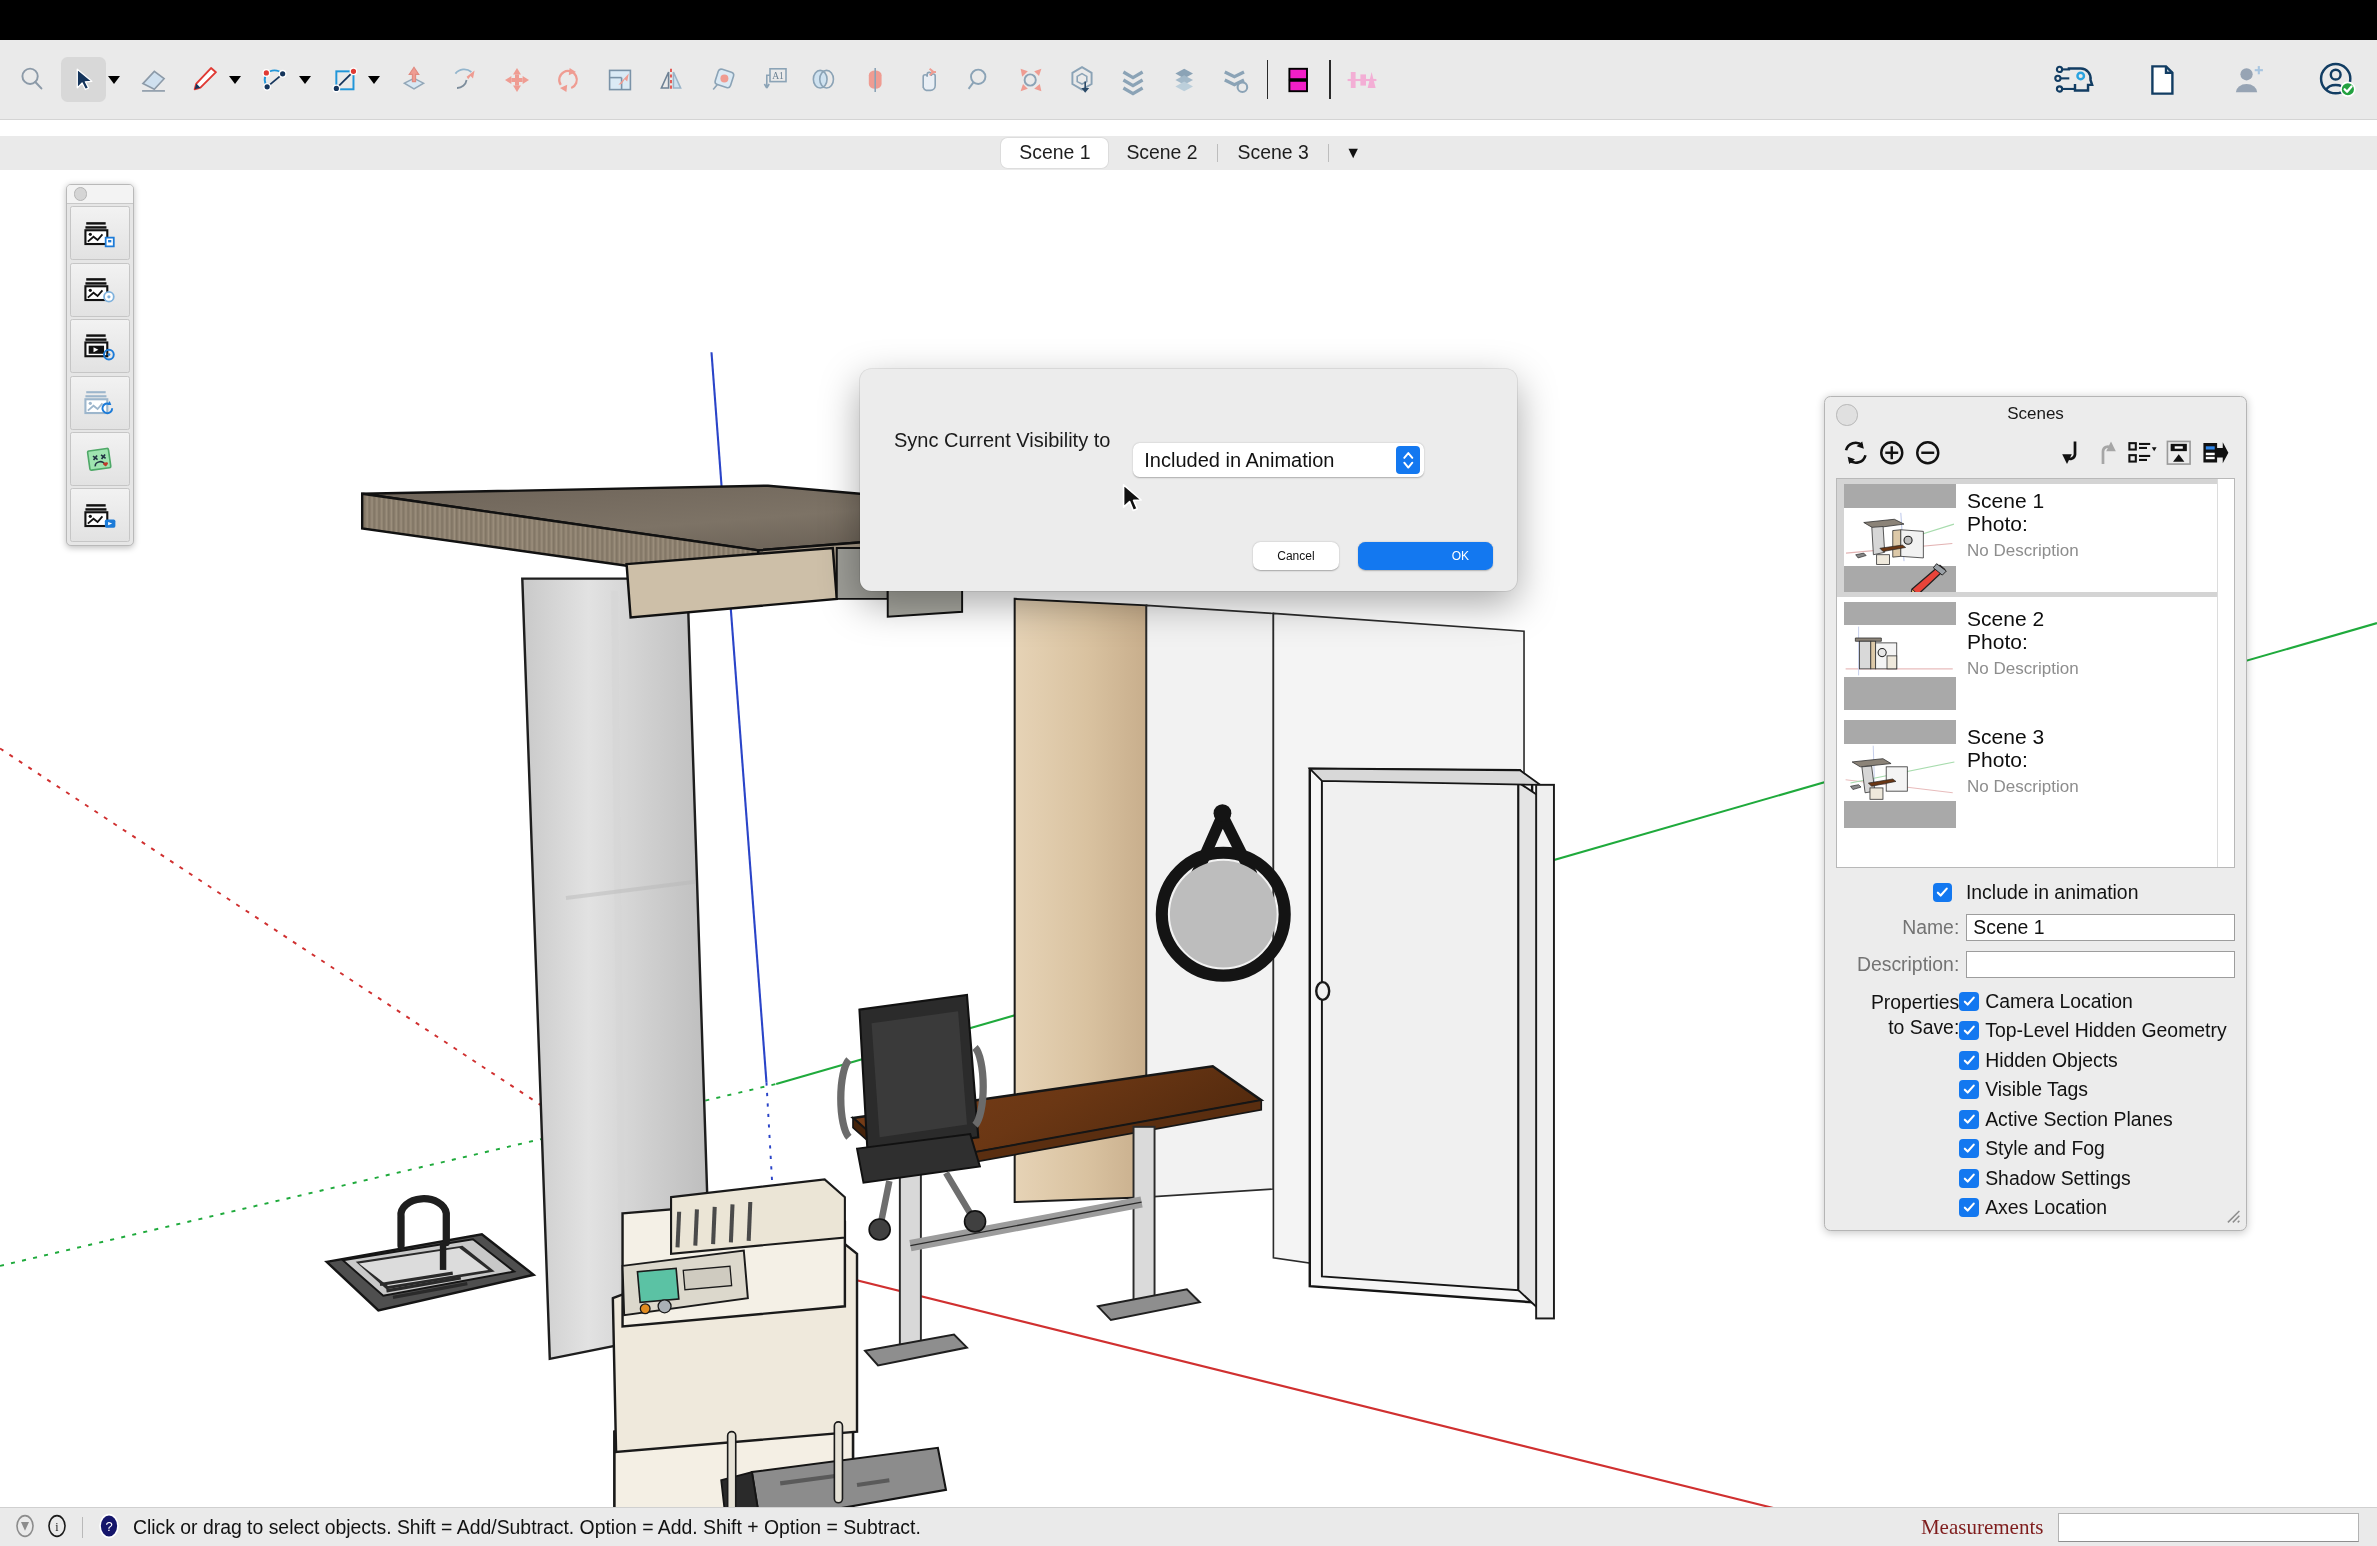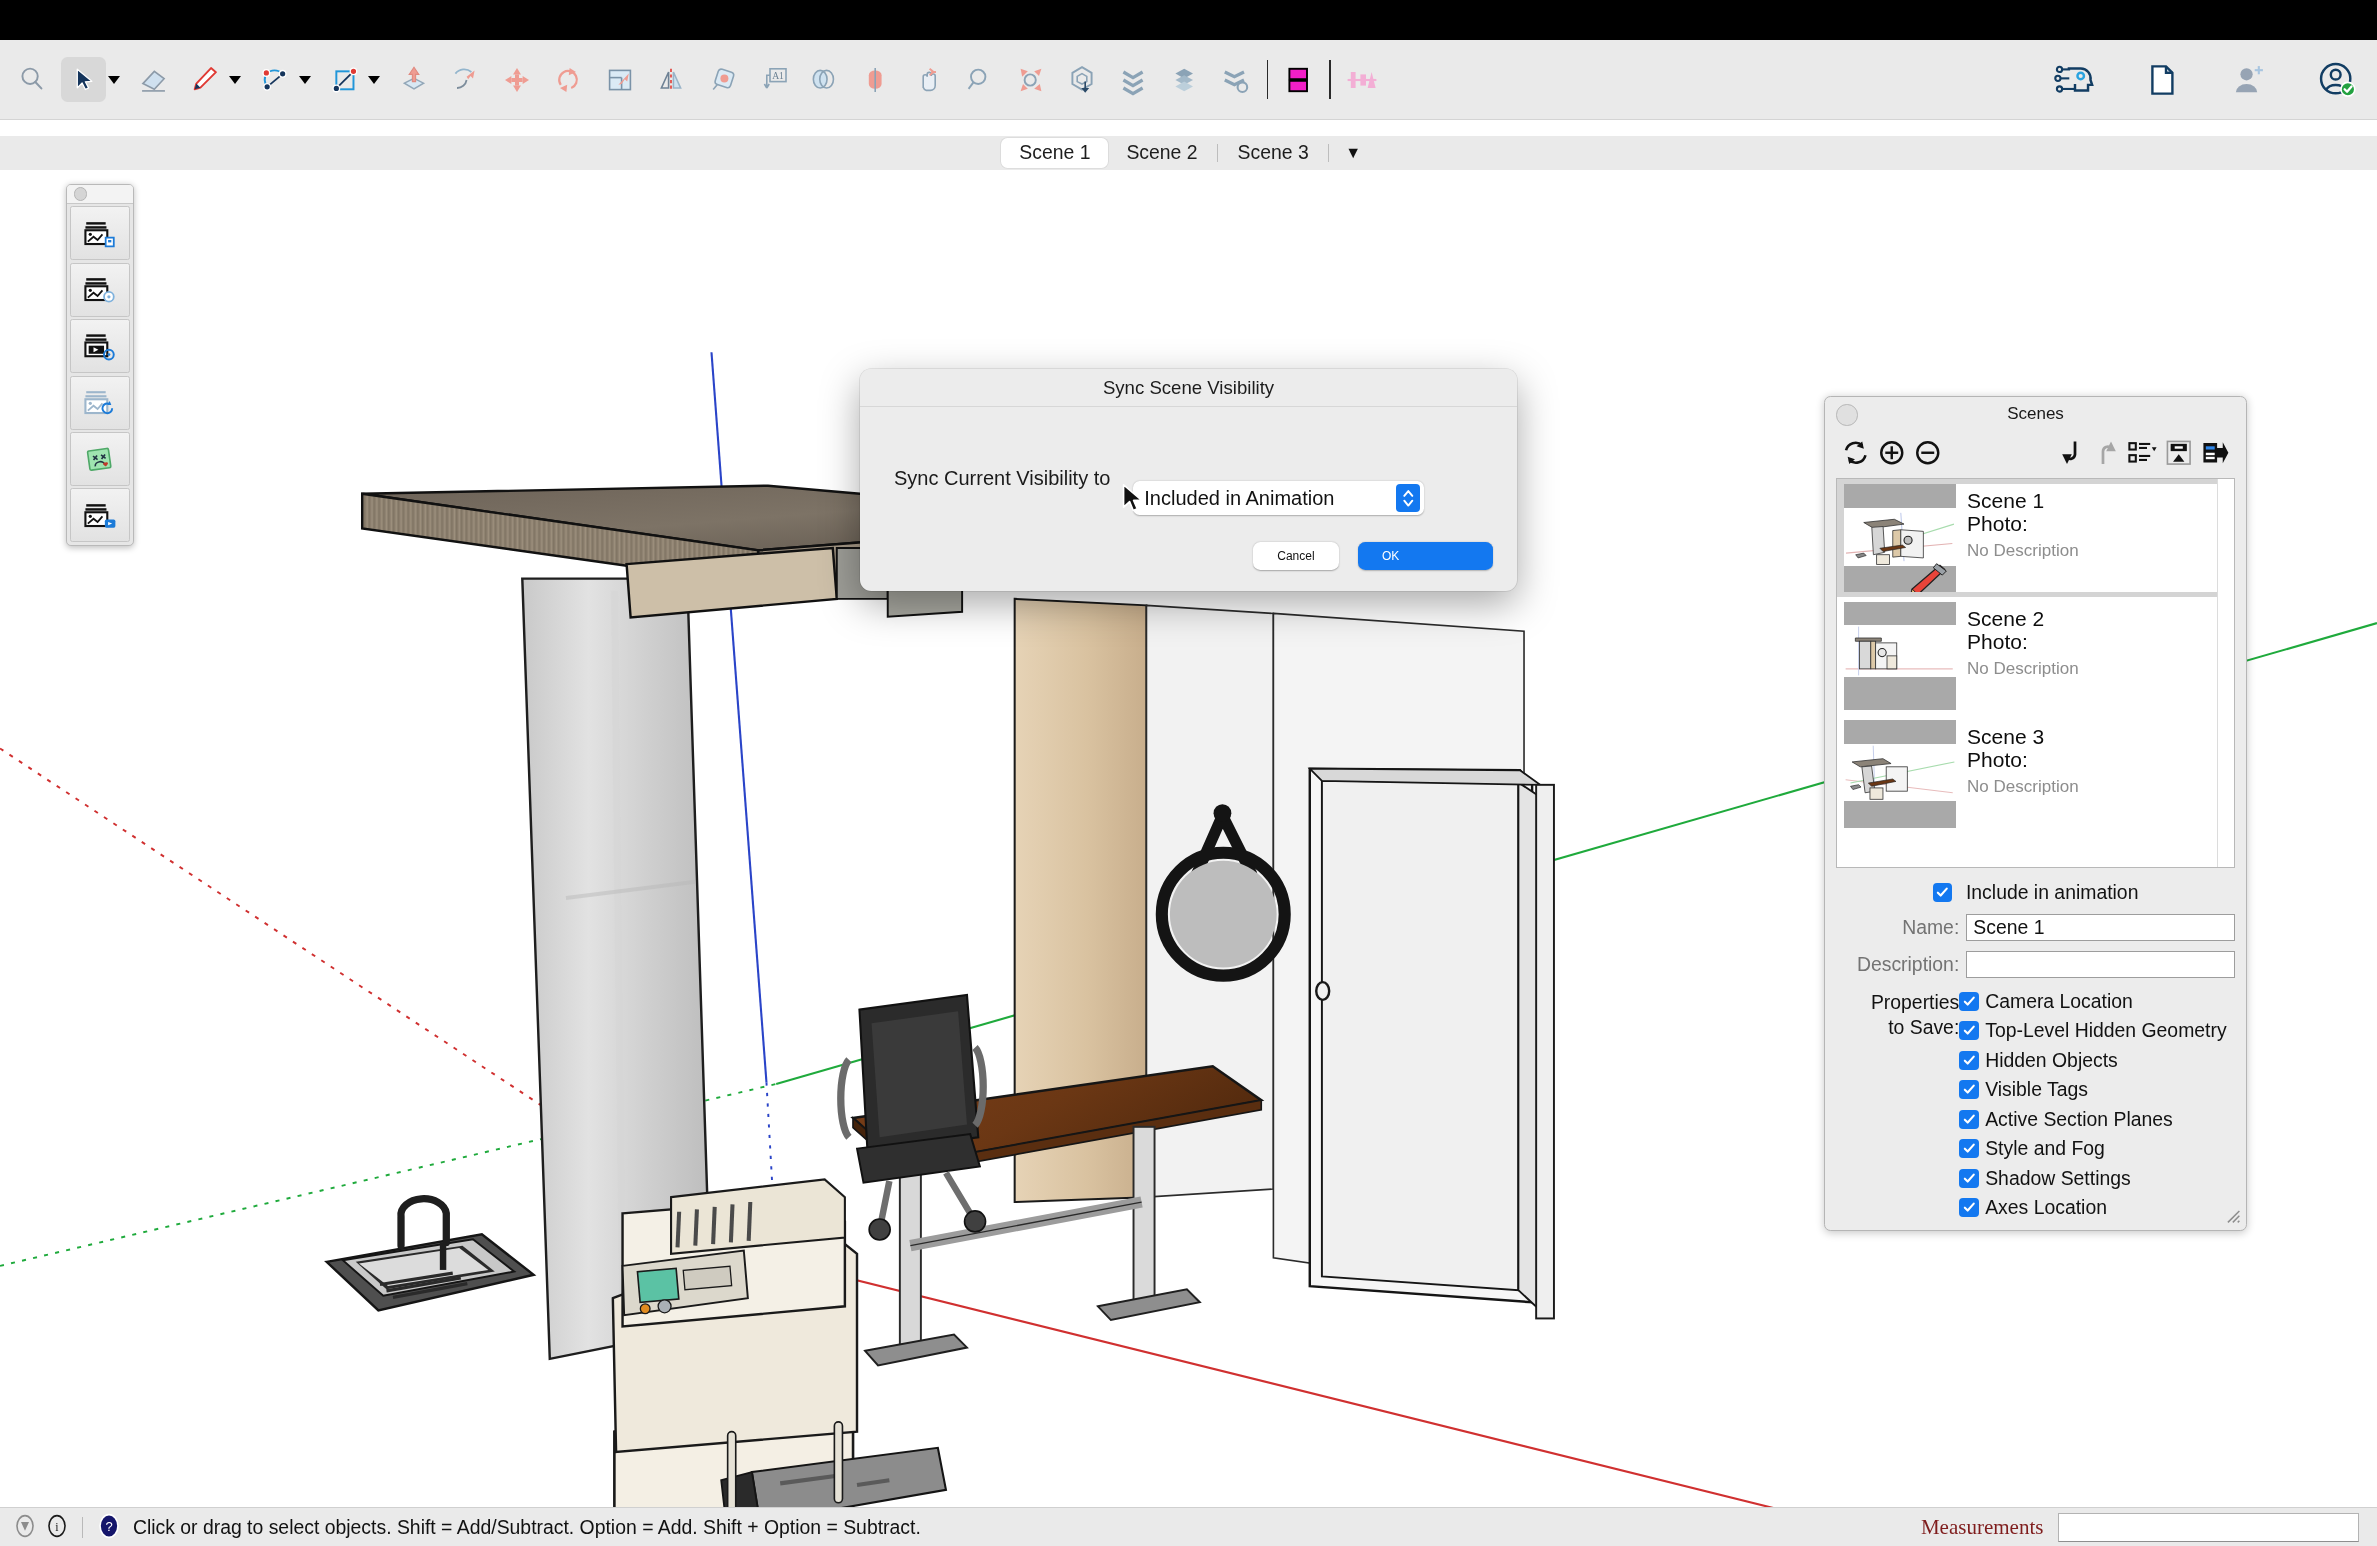--- a/index.html
+++ b/index.html
@@ -61,21 +61,21 @@
   .dlg-label{font-size:20px;color:#1a1a1a;margin-right:22.6px;}
   .popup{position:relative;width:291px;height:34px;background:#fff;border-radius:6.5px;
     box-shadow:0 0.8px 1.6px rgba(0,0,0,.28);display:flex;align-items:center;margin-top:40px;}
   .popup .val{font-size:20px;color:#111;padding-left:11.3px;flex:1;white-space:nowrap;overflow:hidden;}
   .popup .stepper{width:24px;height:27.5px;background:#1378f0;border-radius:4px;margin-right:4px;
     display:flex;flex-direction:column;align-items:center;justify-content:center;color:#fff;}
   .popup .stepper svg{display:block;}
   .dlg-buttons{position:absolute;right:24px;bottom:21px;display:flex;align-items:center;gap:19.4px;}
   .btn{font-size:12px;border-radius:7.3px;padding:7.3px 24px;line-height:1.1;}
   .btn.cancel{background:#fff;color:#121212;box-shadow:0 0.8px 1.6px rgba(0,0,0,.3);}
-  .btn.ok{background:#1378f0;color:#fff;box-shadow:0 0.8px 1.6px rgba(0,0,0,.25);min-width:87px;text-align:left;}
+  .btn.ok{background:#1378f0;color:#fff;box-shadow:0 0.8px 1.6px rgba(0,0,0,.25);min-width:87px;text-align:right;}
   #dlg-cursor{position:absolute;left:1122px;top:484px;}
 
   
   #scenes{position:absolute;left:1824px;top:396px;width:421px;height:833px;
     background:#ececec;border:0.8px solid #b5b5b5;border-radius:6.5px;
     box-shadow:0 1.6px 8px rgba(0,0,0,.22);}
   #scenes .sp-title{height:34px;display:flex;align-items:center;justify-content:center;
     position:relative;font-size:17px;color:#181818;}
   #scenes .sp-title .collapse{position:absolute;left:11.3px;top:7.3px;width:19.4px;height:19.4px;
     border-radius:50%;background:#e0e0e0;border:0.8px solid #b6b6b6;}
@@ -893,21 +893,20 @@
         <g stroke="#8d8d8d" stroke-width="1.8">
           <line x1="20" y1="6" x2="6" y2="20"></line>
           <line x1="20" y1="12" x2="12" y2="20"></line>
           <line x1="20" y1="18" x2="18" y2="20"></line>
         </g>
       </svg>
   </div>
 </div>
 
 <div id="dlg">
-  <div class="dlg-title">Sync Scene Visibility</div>
   <div class="dlg-row">
     <div class="dlg-label">Sync Current Visibility to</div>
     <div class="popup">
       <div class="val">Included in Animation</div>
       <div class="stepper">
         <svg width="14.6" height="22.6" viewBox="0 0 18 28">
             <path d="M4 11 L9 5 L14 11" fill="none" stroke="#fff" stroke-width="2.4" stroke-linecap="round" stroke-linejoin="round"></path>
             <path d="M4 17 L9 23 L14 17" fill="none" stroke="#fff" stroke-width="2.4" stroke-linecap="round" stroke-linejoin="round"></path>
           </svg>
       </div>

